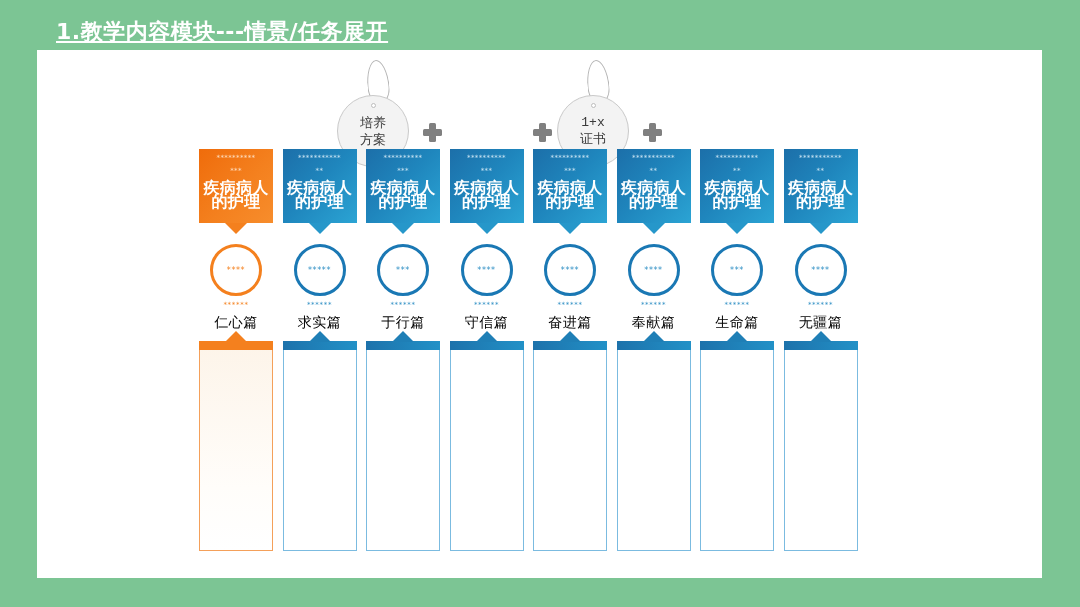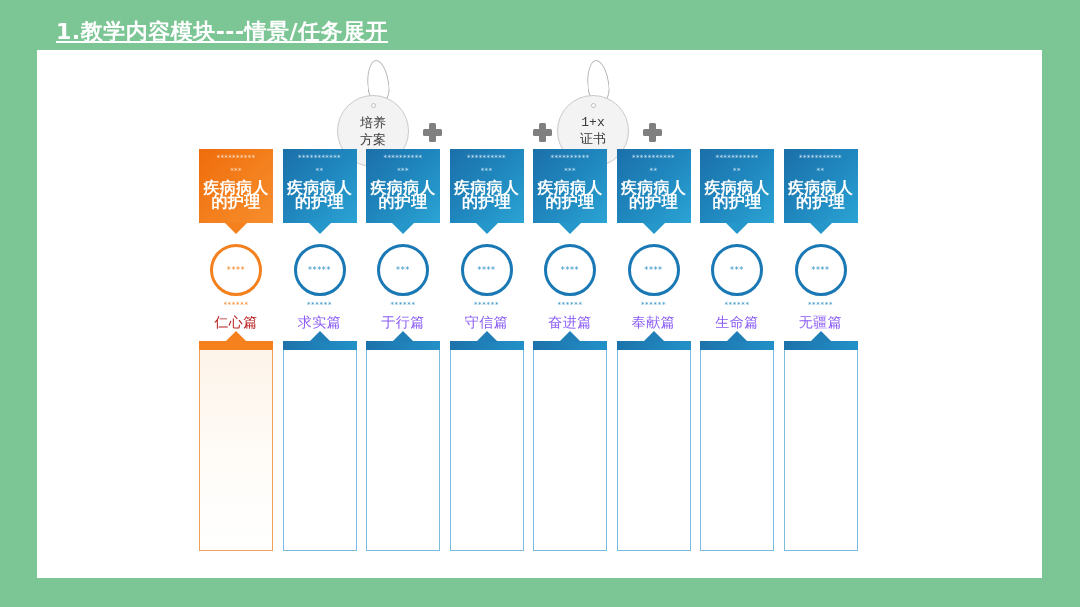--- a/index.html
+++ b/index.html
@@ -195,24 +195,24 @@
     letter-spacing: 0.7px;
   }
   .column.accent .col-mini-stars { color: #f4801e; }
   .col-label {
     position: absolute;
     left: 0; top: 163px;
     width: 74px;
     text-align: center;
     font-size: 14px;
     line-height: 20px;
-    color: #8b5cf6;
+    color: #000000;
     letter-spacing: 0.5px;
   }
-  .column.accent .col-label { color: #b91c1c; }
+  .column.accent .col-label { color: #000000; }
 
   
   .col-panel {
     position: absolute;
     left: 0; top: 192px;
     width: 74px; height: 210px;
     border: 1px solid #7bbbe0;
     background: #ffffff;
   }
   .column.accent .col-panel {

